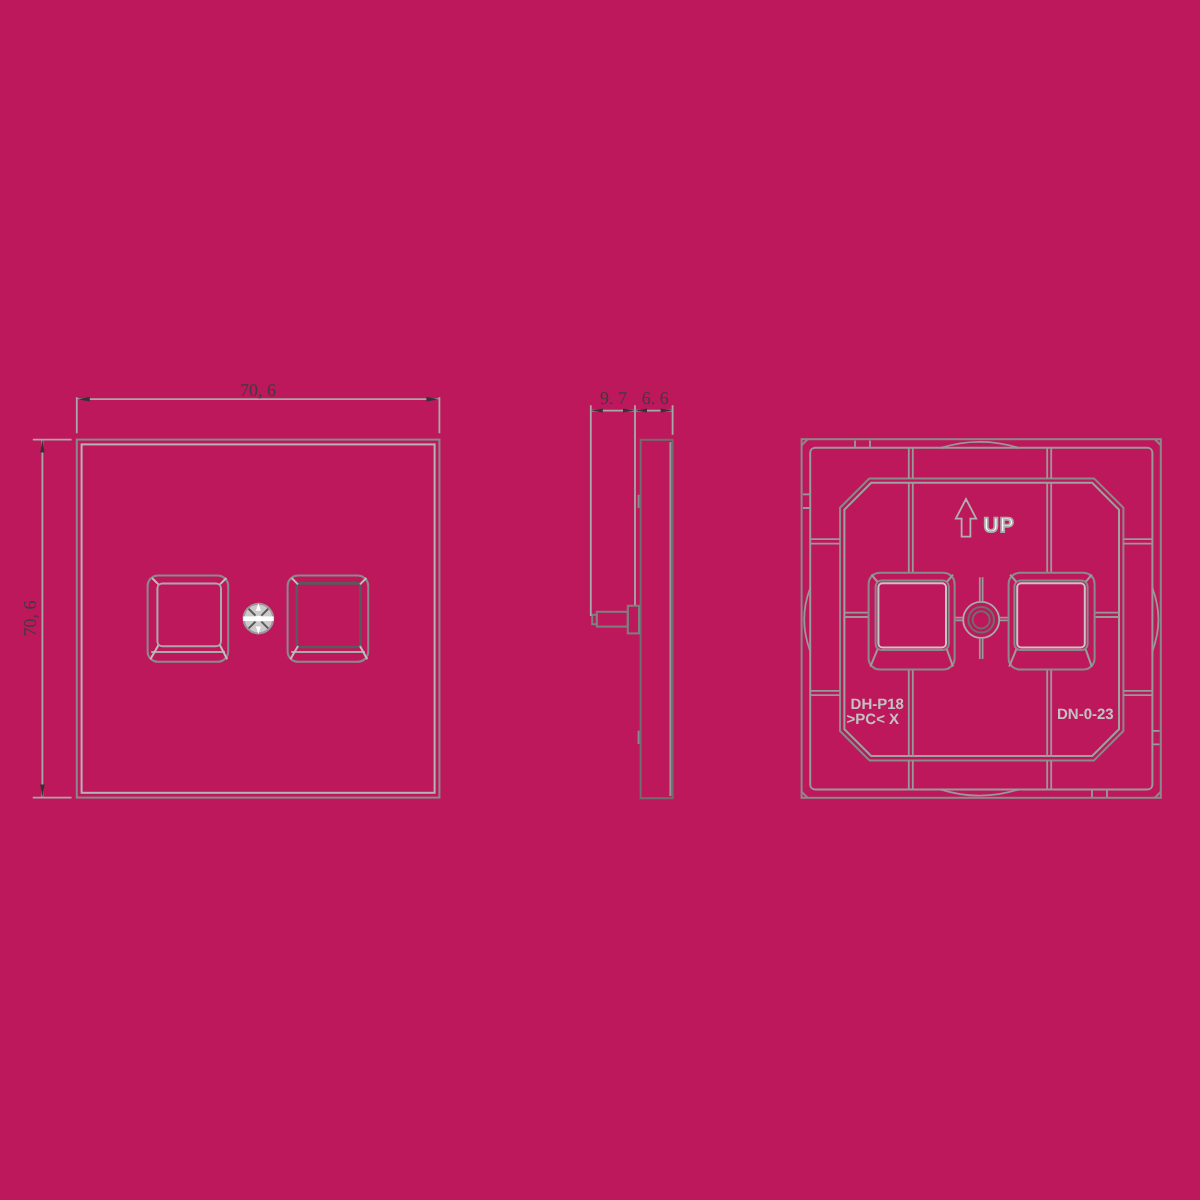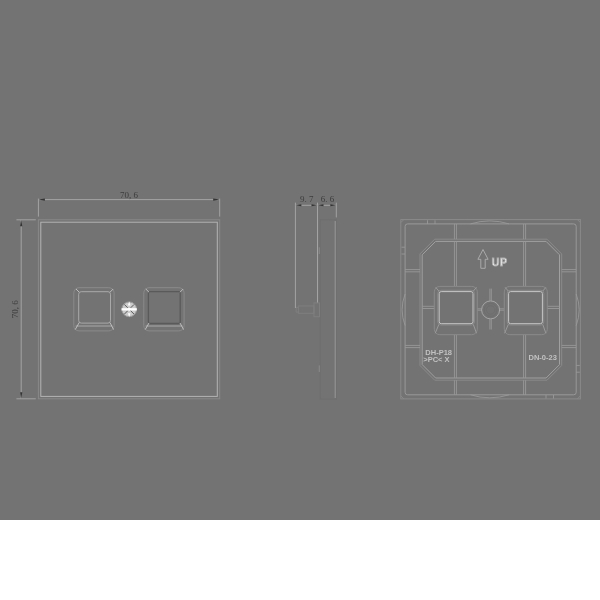--- a/index.html
+++ b/index.html
@@ -1,16 +1,16 @@
 <!DOCTYPE html>
 <html><head>
 <meta charset="utf-8">
 <style>
   html,body{margin:0;padding:0;background:#ffffff;}
-  #page{width:600px;height:520px;position:relative;background:#737373;overflow:hidden;}
+  #page{width:600px;height:600px;position:relative;background:#be185d;overflow:hidden;}
   svg{display:block;}
 </style>
 </head>
 <body>
 <div id="page">
 <svg width="600" height="600" viewBox="0 0 600 600" fill="none" stroke-linecap="butt" stroke-linejoin="miter">
 
 <g stroke="#898989" stroke-width="1">
   <rect x="38.4" y="219.8" width="181.3" height="179"></rect>
   <rect x="40.8" y="222.2" width="176.5" height="174.2" stroke="#b4b4b4"></rect>

